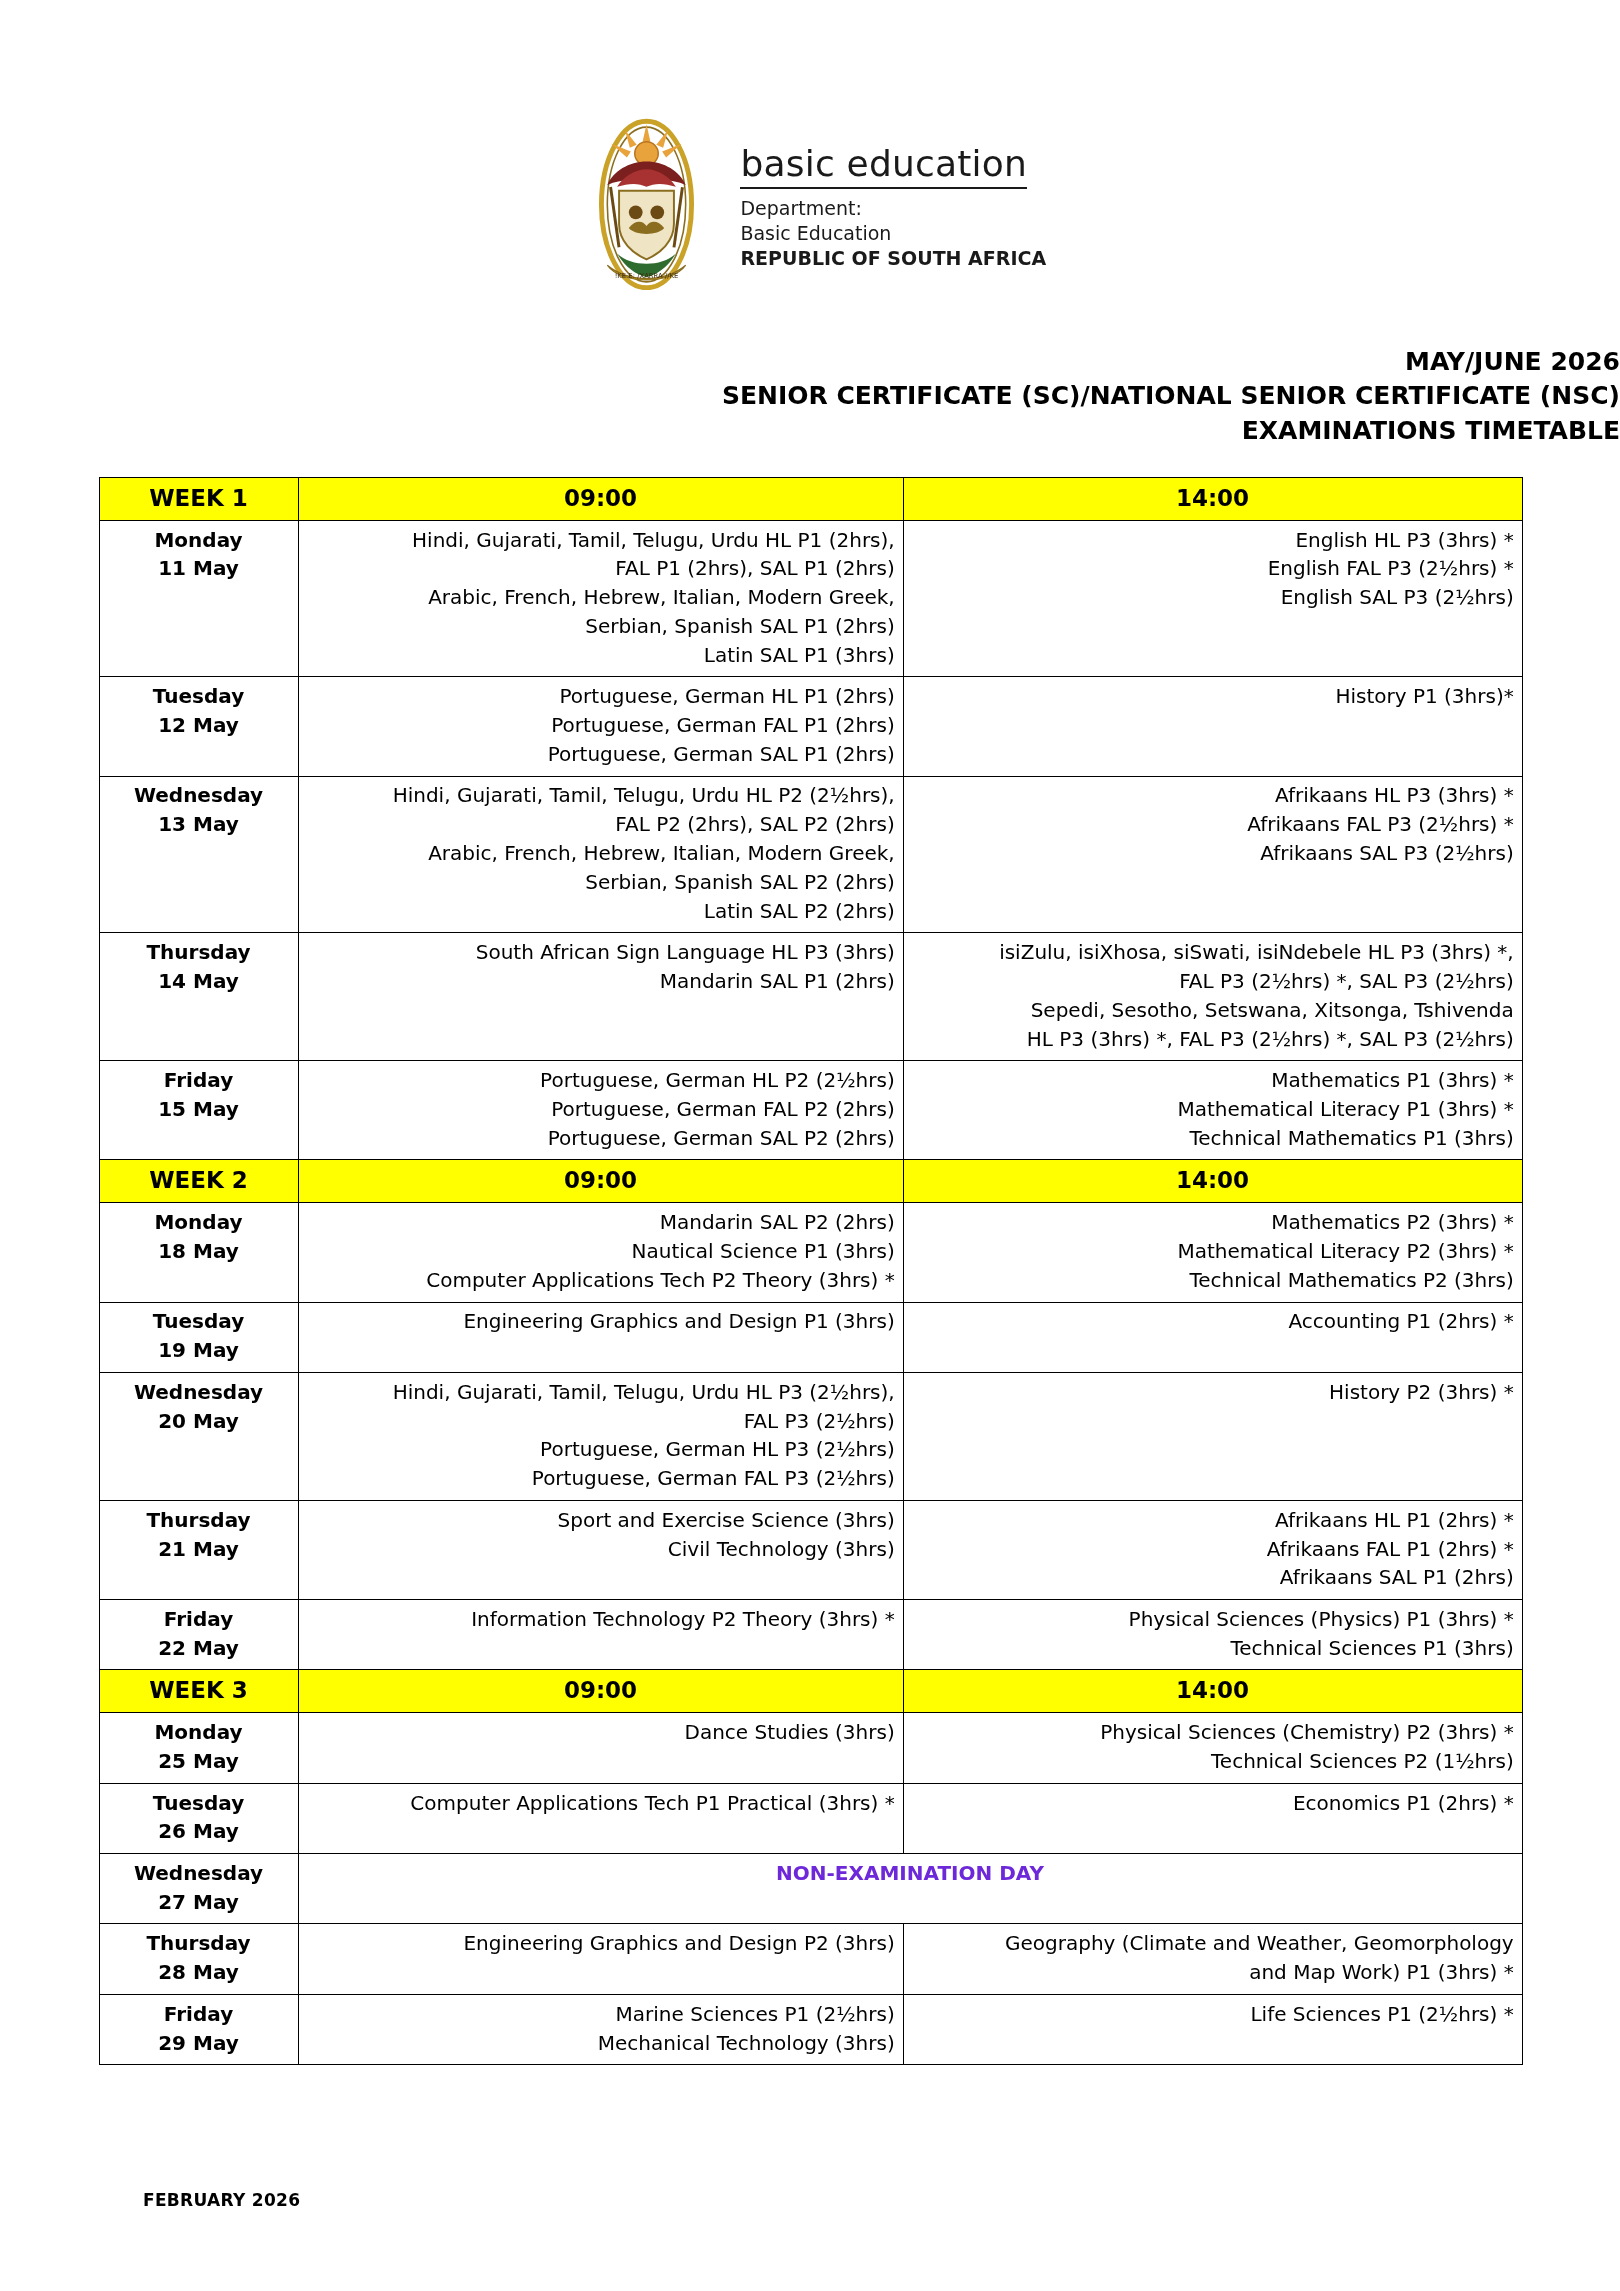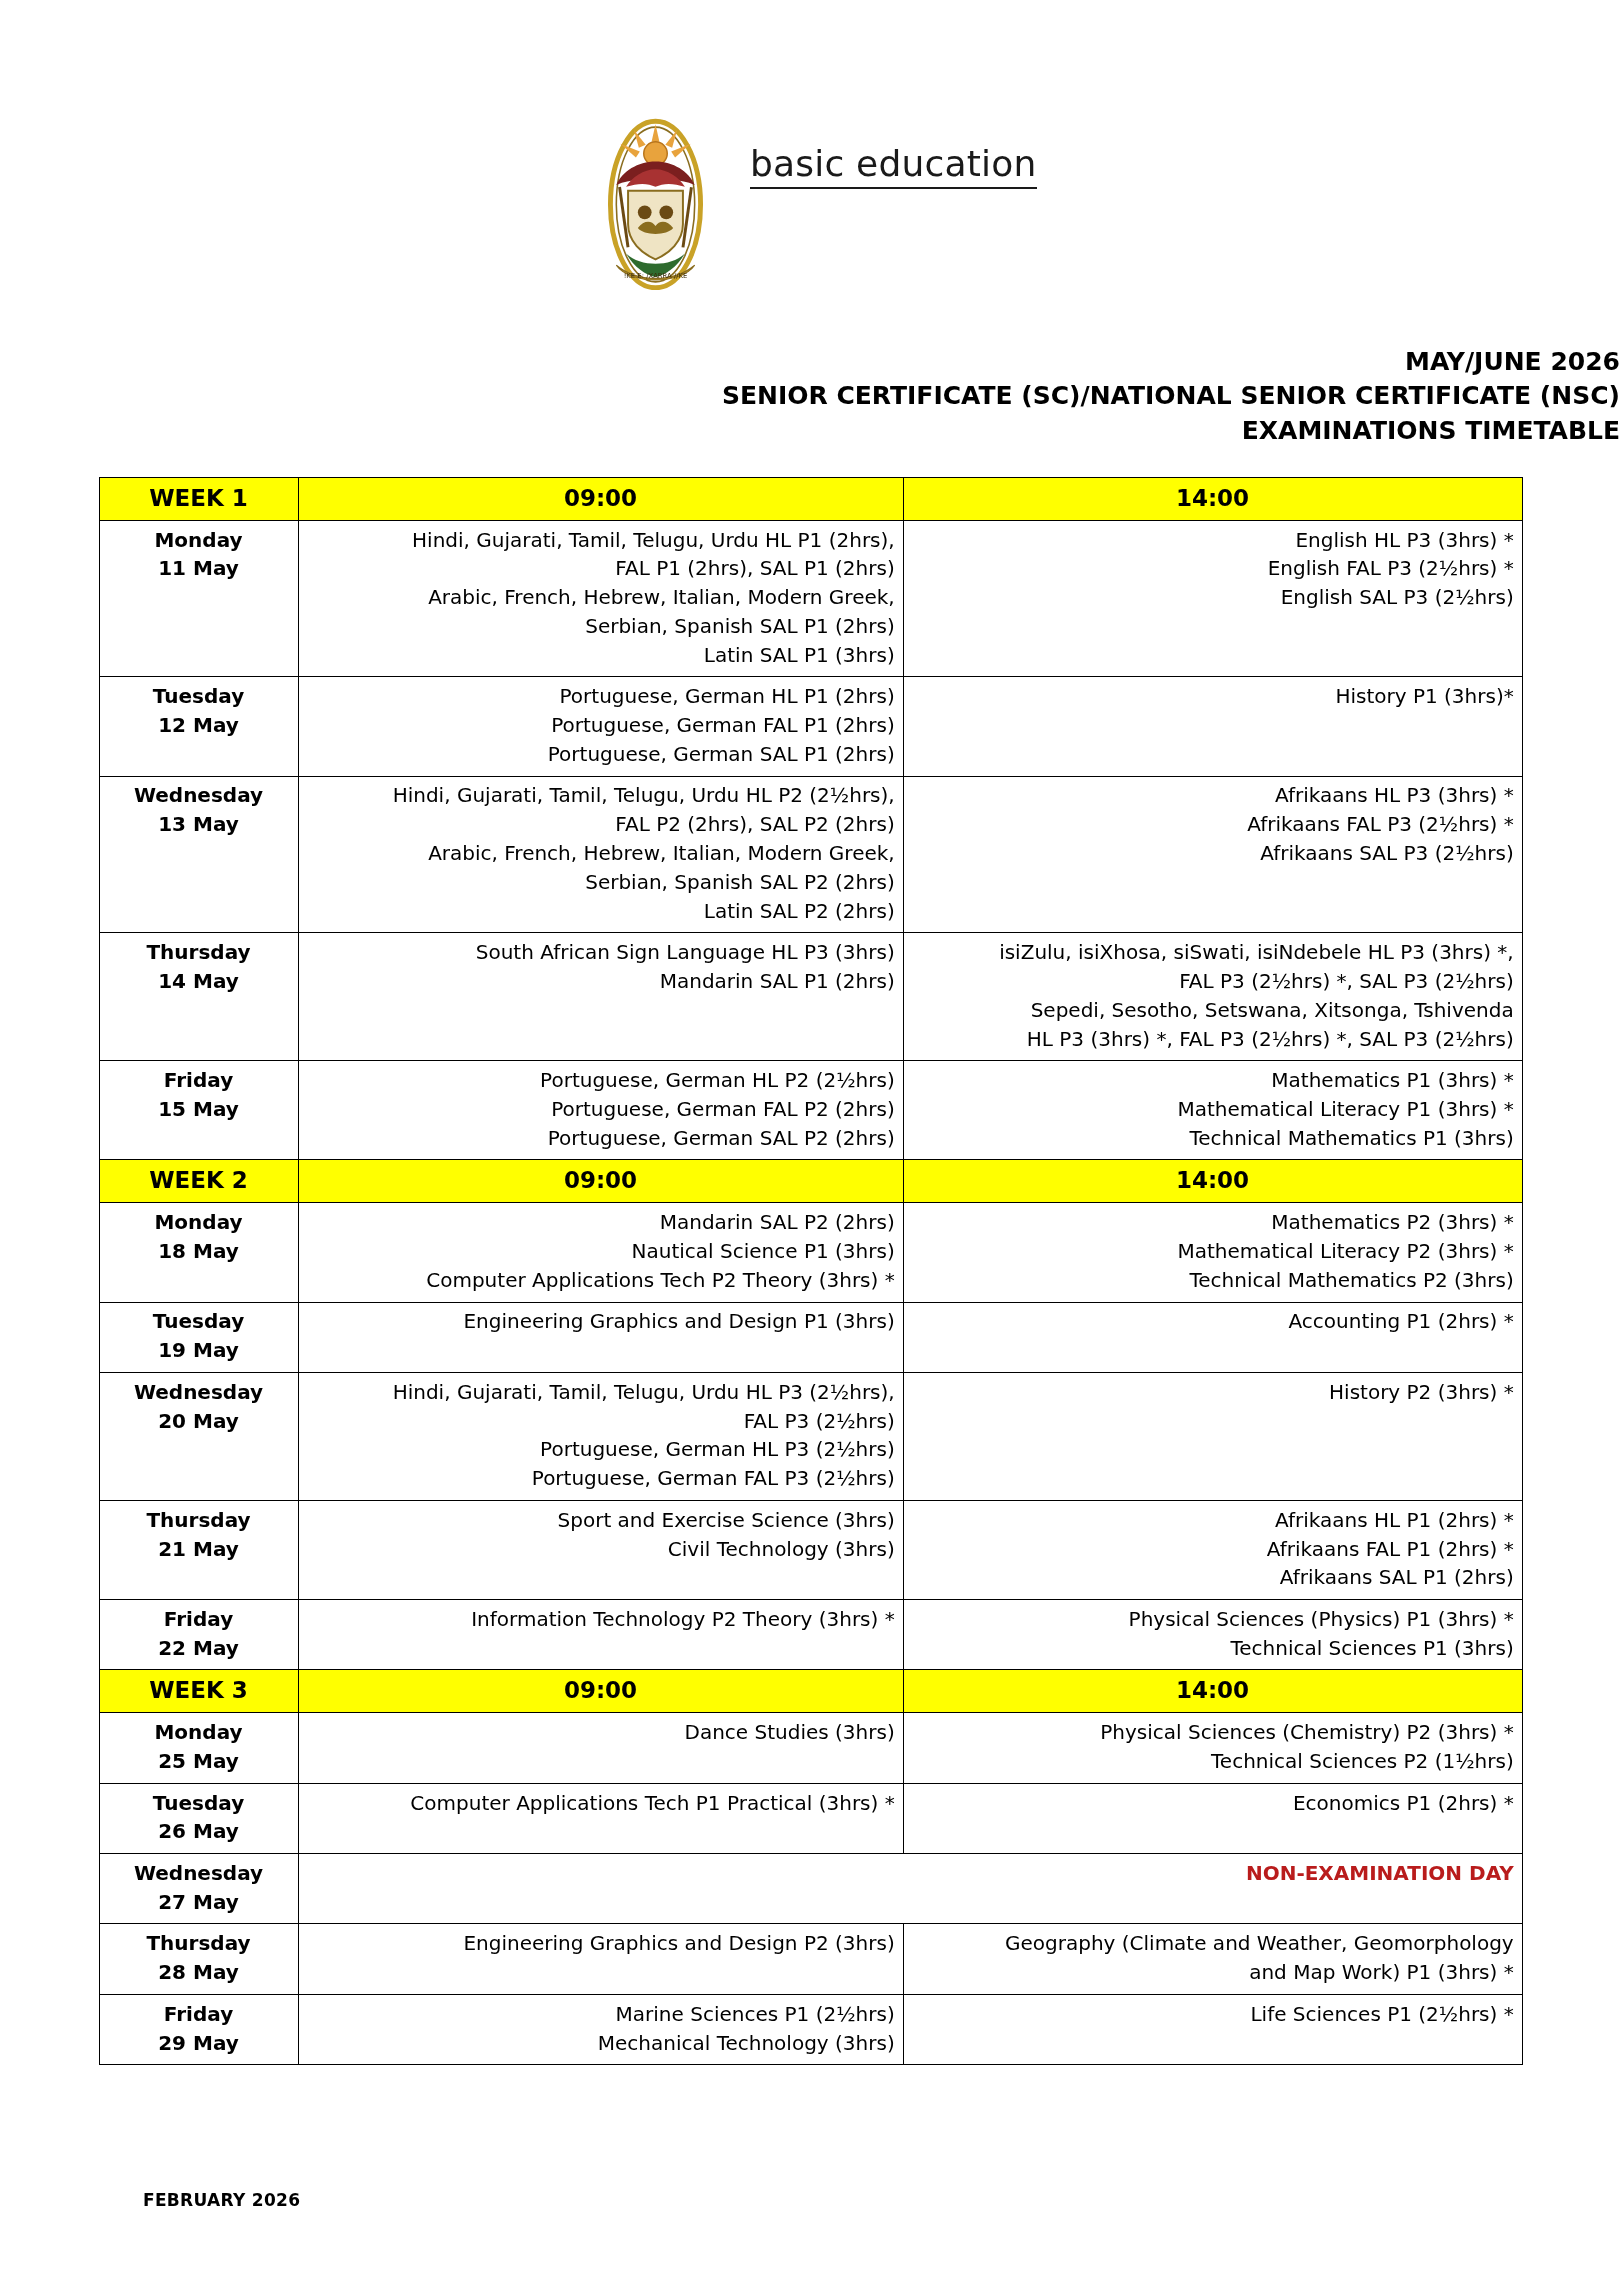--- a/index.html
+++ b/index.html
@@ -108,23 +108,23 @@
   td.day {
     text-align: center;
     font-weight: bold;
     padding-top: 5.9px;
     line-height: 1.42;
   }
   td.slot {
     text-align: right;
   }
   td.nonexam {
-    text-align: right;
-    font-weight: bold;
-    color: #b91c1c;
+    text-align: center;
+    font-weight: bold;
+    color: #6d28d9;
     font-size: 20px;
     padding-top: 7.8px;
   }
   .ln { display: block; }
 
   
   .footer {
     position: absolute;
     left: 143px;
     bottom: 82px;
@@ -171,20 +171,25 @@
 
           <path d="M44 138 C58 152 90 152 104 138 C96 152 84 160 74 162 C64 160 52 152 44 138 Z" fill="#2E6B2E"></path>
 
           <path d="M34 150 C56 168 92 168 114 150 C100 170 48 170 34 150 Z" fill="#C9A227" stroke="#8a6d1f" stroke-width="1.2"></path>
           <text x="74" y="163" font-size="7" text-anchor="middle" fill="#3b2c08" font-family="DejaVu Sans, sans-serif">!KE E: /XARRA //KE</text>
         </svg>
       </div>
 
       <div class="dept-text">
         <div class="dept-title">basic education</div>
+        <div class="dept-sub">
+          <span class="ln">Department:</span>
+          <span class="ln">Basic Education</span>
+          <span class="ln bold">REPUBLIC OF SOUTH AFRICA</span>
+        </div>
       </div>
 
     </div>
   </div>
 
   <div class="doc-title">
     <div>MAY/JUNE 2026</div>
     <div>SENIOR CERTIFICATE (SC)/NATIONAL SENIOR CERTIFICATE (NSC)</div>
     <div>EXAMINATIONS TIMETABLE</div>
   </div>

